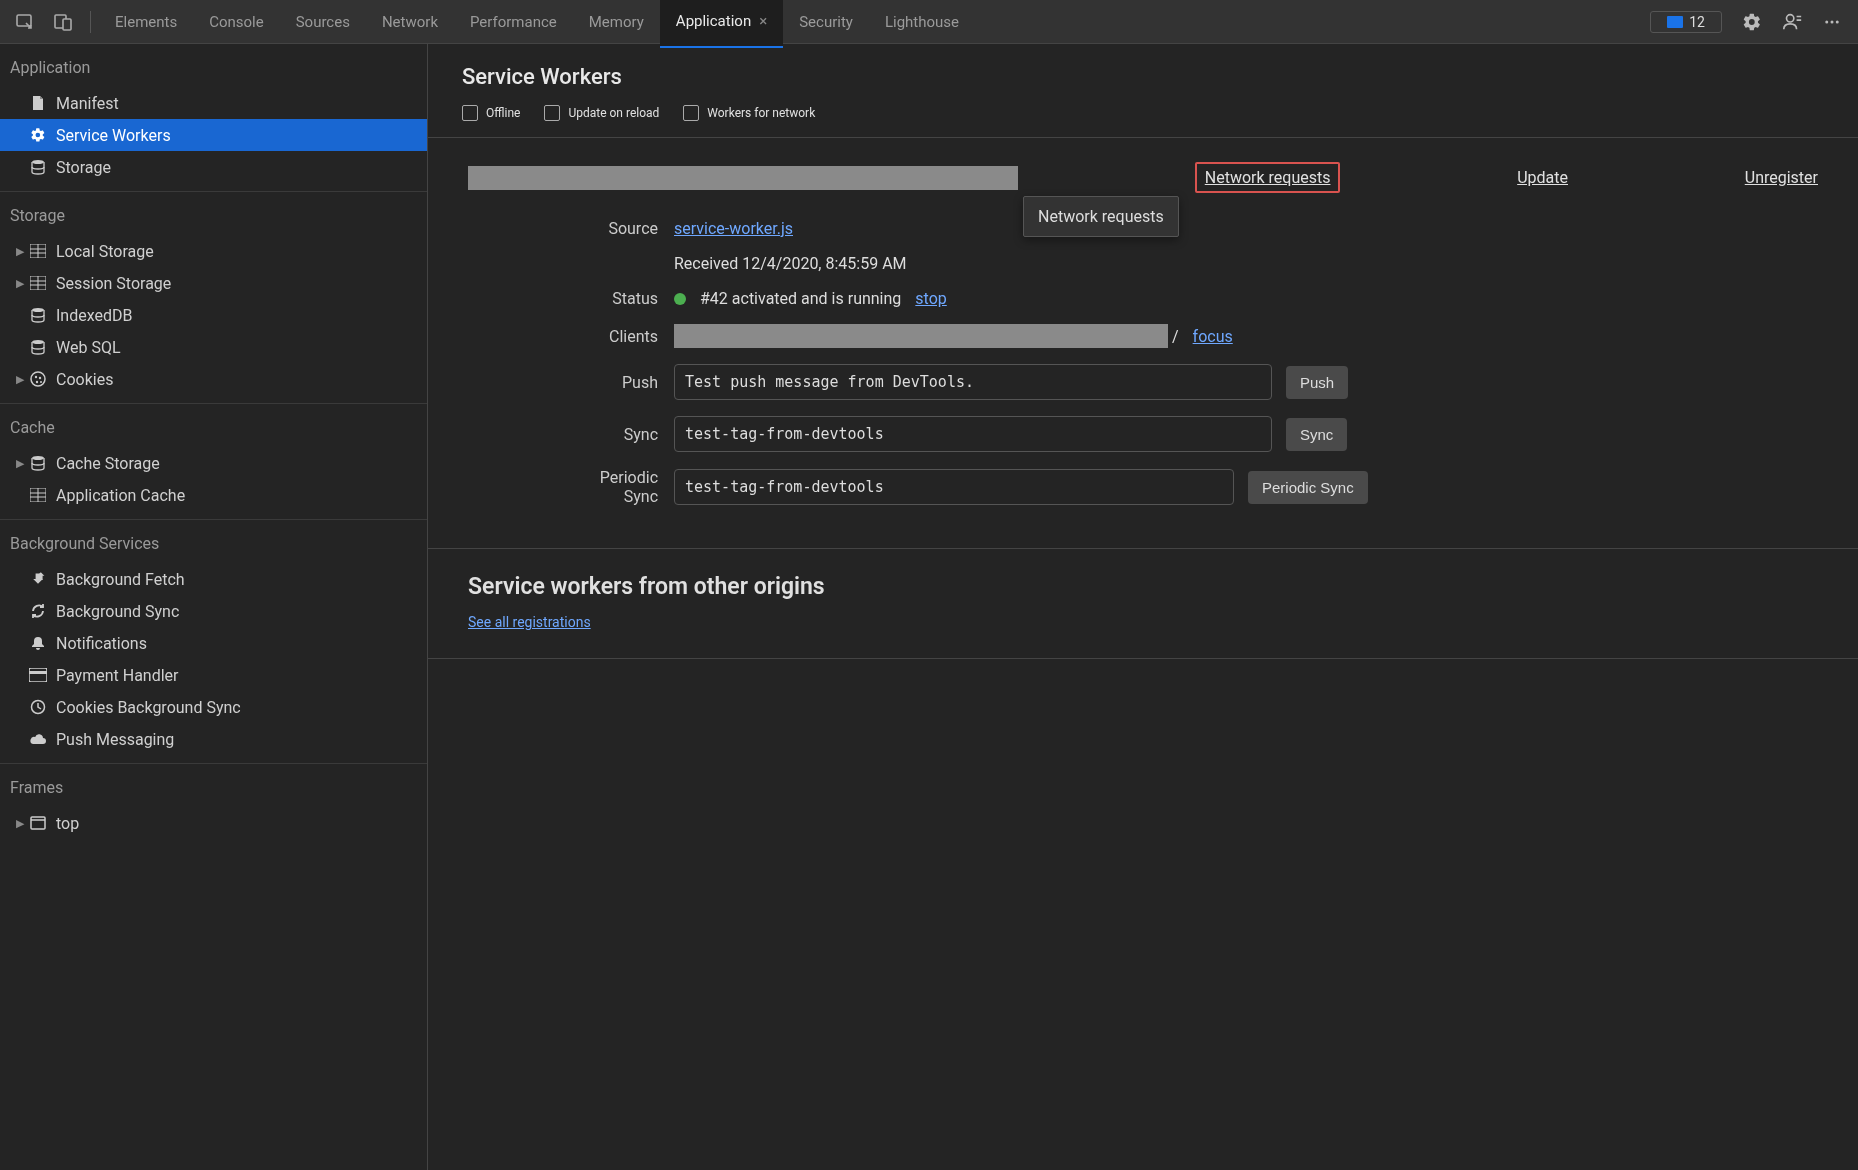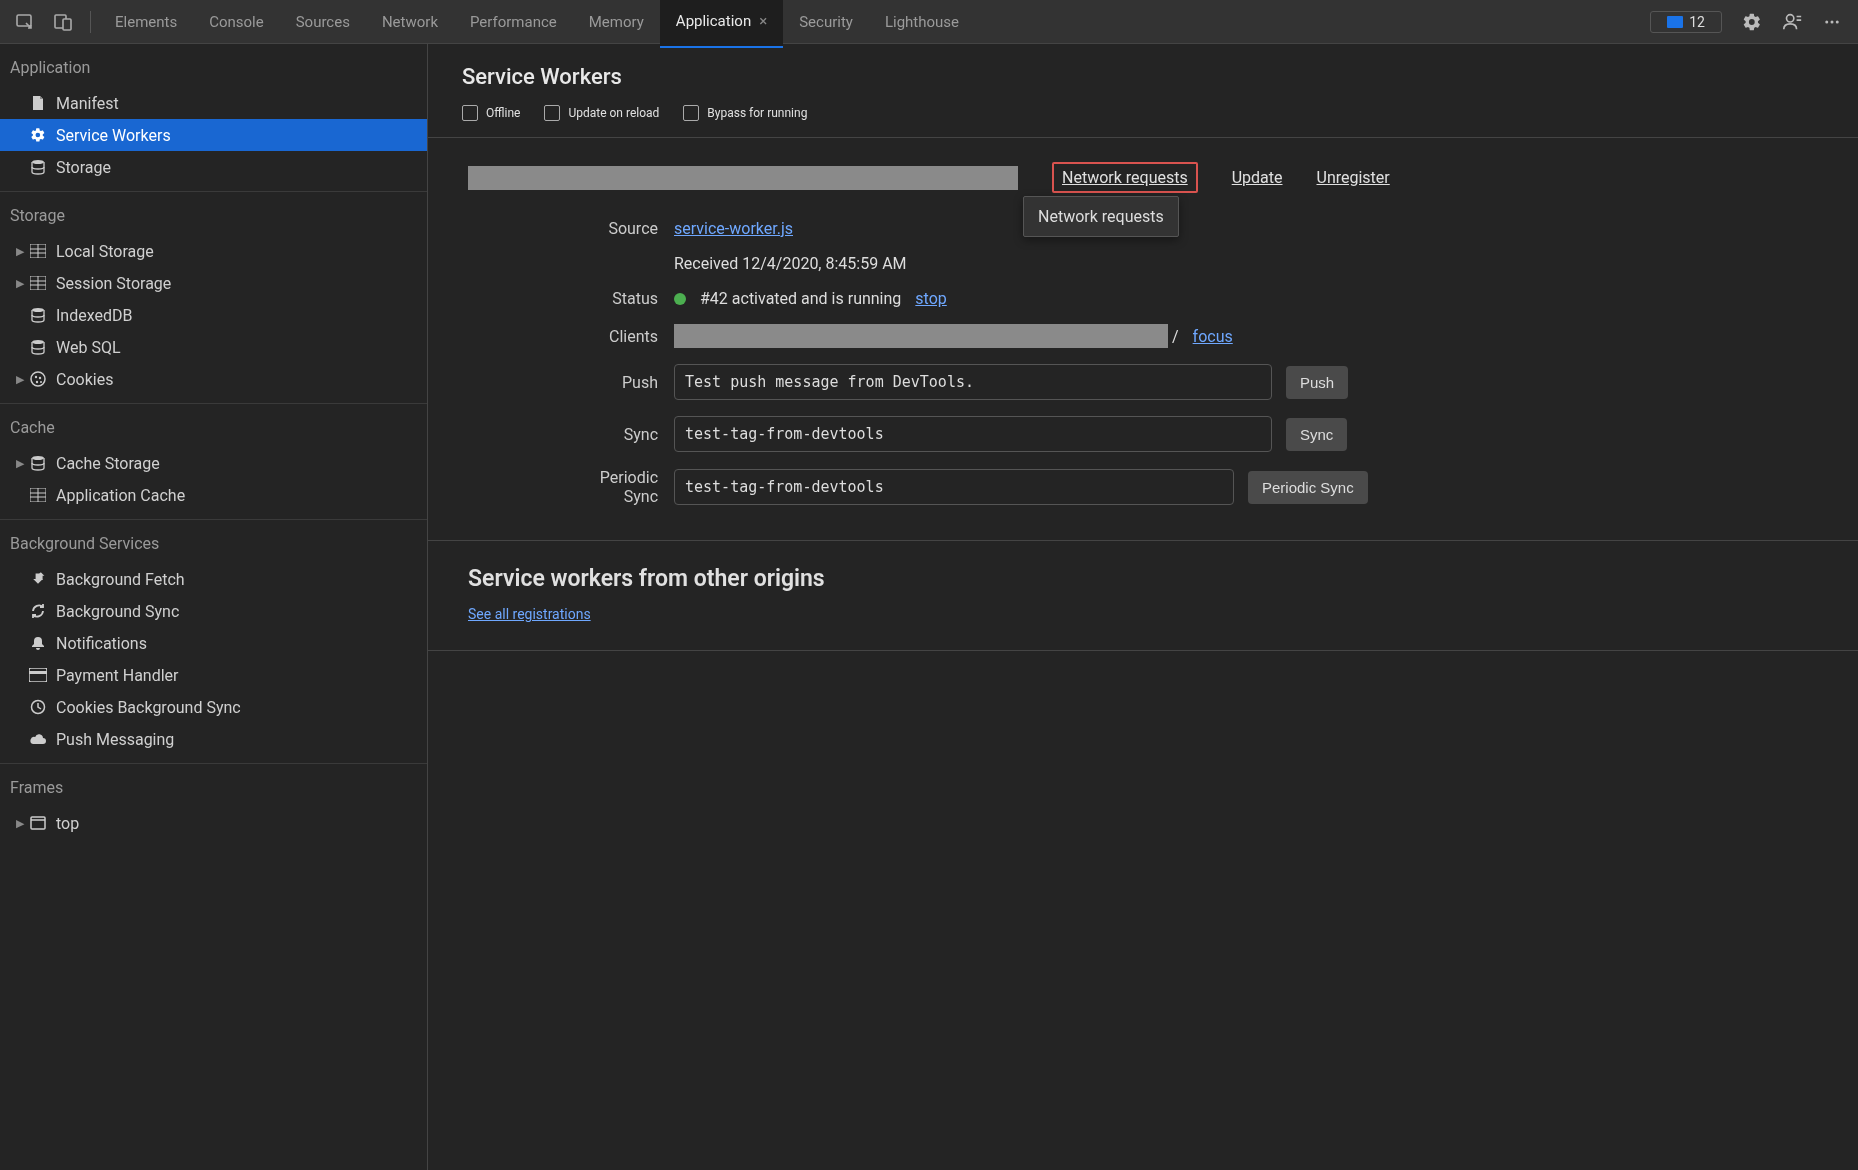--- a/index.html
+++ b/index.html
@@ -184,23 +184,24 @@
       border-radius: 2px;
     }
     .panel {
       border-top: 1px solid #444;
       padding: 24px 40px 30px 40px;
       position: relative;
     }
     .worker-url-row {
       display: flex;
       align-items: center;
-      gap: 34px;
+      gap: 18px;
       margin-bottom: 26px;
       position: relative;
+      justify-content: space-between;
     }
     .redacted-long {
       flex: 0 0 550px;
       height: 24px;
       background: #8a8a8a;
     }
     .link-underline {
       color: #e0e0e0;
       text-decoration: underline;
       font-size: 16px;
@@ -578,21 +579,21 @@
           <label class="check">
               <span class="box"></span>
               <span>Offline</span>
             </label>
           <label class="check">
               <span class="box"></span>
               <span>Update on reload</span>
             </label>
           <label class="check">
               <span class="box"></span>
-              <span>Bypass for running</span>
+              <span>Workers for network</span>
             </label>
         </div>
       </div>
 
       <div class="panel">
         <div class="worker-url-row">
           <div class="redacted-long"></div>
           <span class="highlighted-red link-underline">Network requests</span>
           <span class="link-underline">Update</span>
           <span class="link-underline">Unregister</span>
@@ -635,21 +636,21 @@
               <button class="btn">Push</button>
             </div>
           </div>
           <div class="row">
             <div class="label">Sync</div>
             <div class="value">
               <input class="text-input" value="test-tag-from-devtools" style="">
               <button class="btn">Sync</button>
             </div>
           </div>
-          <div class="row" style="margin-bottom:4px">
+          <div class="row" style="margin-bottom:12px">
             <div class="label">Periodic Sync</div>
             <div class="value">
               <input class="text-input" style="width: 560px;" value="test-tag-from-devtools">
               <button class="btn">Periodic Sync</button>
             </div>
           </div>
         </div>
       </div>
 
       <div class="panel2">

